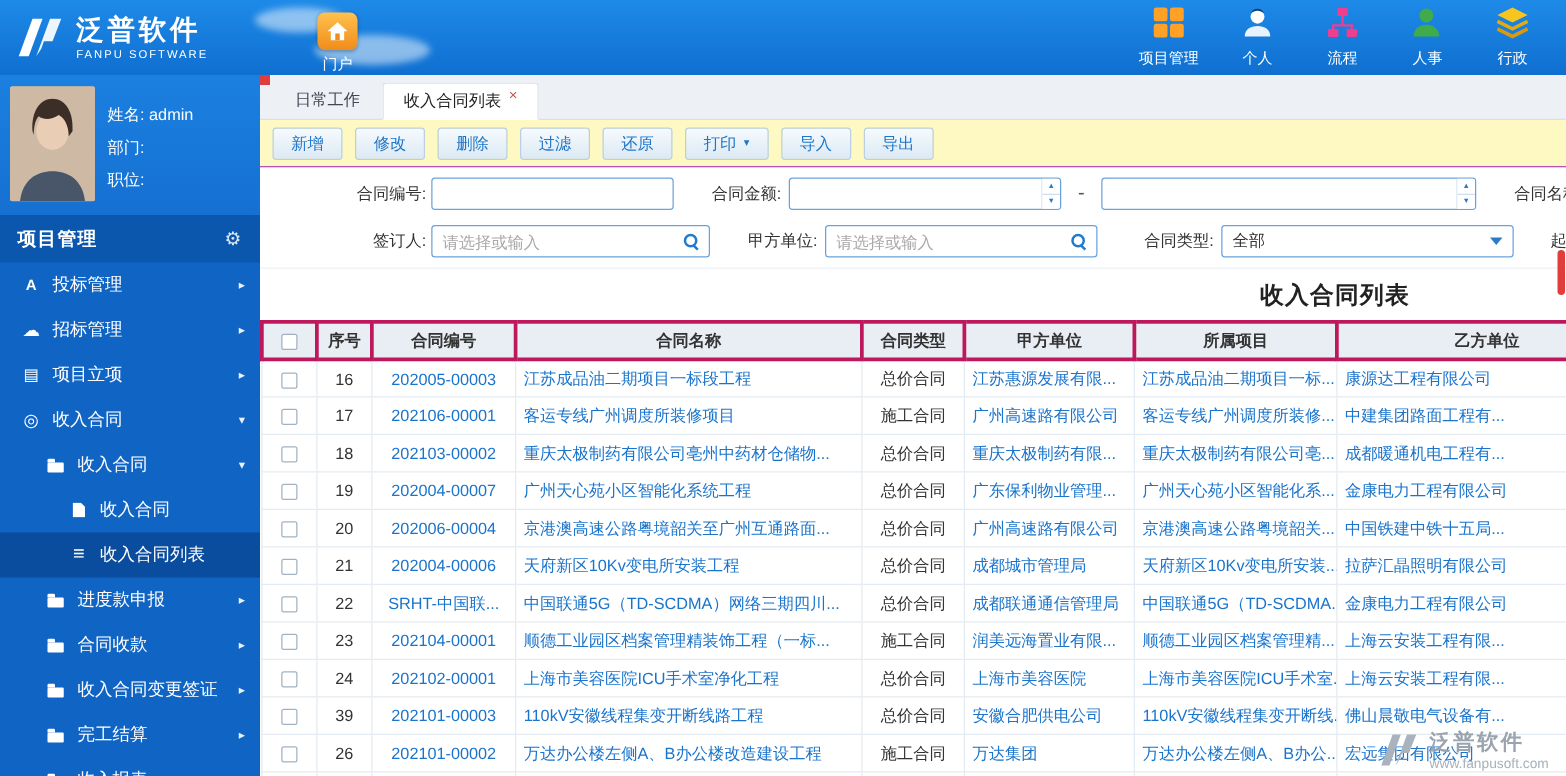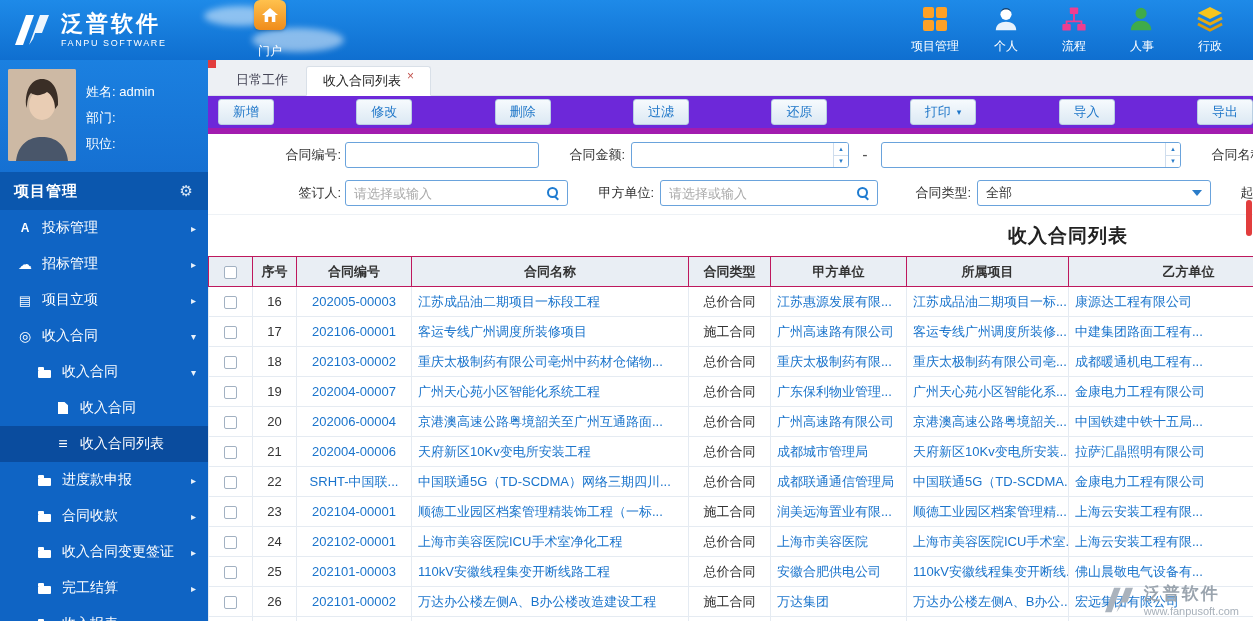--- a/index.html
+++ b/index.html
@@ -7,21 +7,21 @@
     font-family:"Liberation Sans","DejaVu Sans",sans-serif; background:#fff; }
   .app { width:1253px; height:621px; display:flex; flex-direction:column; }
 
   
   .topbar { height:60px; flex:none; display:flex; align-items:stretch; color:#fff;
     background:linear-gradient(180deg,#1e8ae8,#0f6fd0); position:relative; }
   .logo-area { width:208px; flex:none; display:flex; align-items:center; gap:9px; padding-left:12px; }
   .logo-text .cn { font-size:22px; font-weight:700; letter-spacing:3px; line-height:1.05; }
   .logo-text .en { font-size:9px; letter-spacing:1.6px; margin-top:2px; }
   .portal-area { width:124px; position:relative; display:flex; flex-direction:column;
-    align-items:center; justify-content:space-between; gap:3px; cursor:pointer; }
+    align-items:center; justify-content:flex-end; gap:3px; cursor:pointer; }
   .cloud { position:absolute; background:rgba(255,255,255,.5); border-radius:50%; filter:blur(3px); }
   .cloud.c1 { left:-4px; top:6px; width:72px; height:20px; }
   .cloud.c2 { left:44px; top:28px; width:92px; height:24px; }
   .portal-ico { width:32px; height:30px; border-radius:6px; position:relative; z-index:1;
     background:linear-gradient(180deg,#ffc14d,#f08c1b); display:flex; align-items:center;
     justify-content:center; box-shadow:0 1px 3px rgba(0,0,0,.25); }
   .portal-label { font-size:12px; position:relative; z-index:1; }
   .topnav { margin-left:auto; display:flex; align-items:center; gap:26px; padding-right:22px; }
   .nav-item { display:flex; flex-direction:column; align-items:center; gap:2px; cursor:pointer; min-width:42px; }
   .nav-label { font-size:12px; white-space:nowrap; }
@@ -72,22 +72,22 @@
   .red-corner { position:absolute; left:0; top:0; width:8px; height:8px; background:#e23d3d; }
   .tab { height:30px; display:flex; align-items:center; padding:0 16px; font-size:13px;
     color:#445; cursor:pointer; margin-right:2px; white-space:nowrap; }
   .tab.active { background:#fff; border:1px solid #d9e0e8; border-bottom:1px solid #fff;
     border-radius:3px 3px 0 0; margin-bottom:-1px; color:#222; }
   .tab-close { display:none; color:#c2554f; font-size:12px; margin-left:6px;
     position:relative; top:-5px; line-height:1; }
   .tab.closable .tab-close { display:inline-block; }
   .tab-close::before { content:"×"; }
 
-  .toolbar { height:38px; background:#6d28d9; border-bottom:6px solid #a21caf; display:flex;
-    align-items:center; gap:10px; padding-left:10px;justify-content:space-between; }
+  .toolbar { height:38px; background:#fef9c3; border-bottom:1px solid #a21caf; display:flex;
+    align-items:center; gap:10px; padding-left:10px; }
   .btn { height:26px; padding:0 14px; background:linear-gradient(180deg,#f6fafd,#dce9f4);
     border:1px solid #b9cfe3; border-radius:3px; color:#1e76c8; font-size:13px;
     display:flex; align-items:center; cursor:pointer; font-family:inherit; white-space:nowrap; }
   .btn.has-dd::after { content:"▾"; margin-left:6px; font-size:9px; }
 
   .filters { background:#fff; padding:6px 0; border-bottom:1px solid #eef2f6; }
   .frow { height:30px; display:flex; align-items:center;margin-left:45px; }
   .frow + .frow { margin-top:8px; }
   .flabel { font-size:13px; color:#333; text-align:right; flex:none; white-space:nowrap; }
   .inp { height:26px; border:1px solid #6aa3dc; border-radius:3px; padding:0 8px;
@@ -109,21 +109,21 @@
   .sel { position:relative; width:234px; height:26px; border:1px solid #6aa3dc; border-radius:3px;
     display:flex; align-items:center; padding:0 8px; font-size:13px; color:#333; background:#fff;
     cursor:pointer; flex:none; }
   .sel-caret { position:absolute; right:8px; top:50%; margin-top:-3px; width:0; height:0;
     border-left:5px solid transparent; border-right:5px solid transparent; border-top:6px solid #2a7cc9; }
   .dash { width:16px; text-align:center; color:#555; margin:0 8px; flex:none; }
 
   .table-title { font-size:19px; font-weight:700; color:#222; margin:8px 0 7px;
     padding-left:800px; white-space:nowrap; letter-spacing:1px; }
   table.grid { border-collapse:collapse; table-layout:fixed; width:1100px; font-size:13px; }
-  .grid th { background:#e9eef4; border:1px solid #be185d; height:30px; font-weight:700;
+  .grid th { background:#e9eef4; border:3px solid #be185d; height:30px; font-weight:700;
     color:#333; padding:0; text-align:center; white-space:nowrap; overflow:hidden; }
   .grid td { border:1px solid #e5ebf2; height:30px; padding:0 6px; white-space:nowrap;
     overflow:hidden; color:#333; }
   .grid td.c { text-align:center; padding:0 2px; }
   .lnk { color:#1a74cc; text-decoration:none; cursor:pointer; }
   .cbx { display:inline-block; width:13px; height:13px; border:1px solid #a2b1c2;
     border-radius:2px; background:#fff; vertical-align:middle; cursor:pointer; }
 
   .watermark { position:absolute; right:14px; bottom:4px; display:flex; align-items:center;
     gap:8px; pointer-events:none; }
@@ -536,21 +536,21 @@
                 <td class="c"><a class="lnk">202102-00001</a></td>
                 <td><a class="lnk">上海市美容医院ICU手术室净化工程</a></td>
                 <td class="c">总价合同</td>
                 <td><a class="lnk">上海市美容医院</a></td>
                 <td><a class="lnk">上海市美容医院ICU手术室...</a></td>
                 <td><a class="lnk">上海云安装工程有限...</a></td>
               </tr>
 
               <tr>
                 <td class="c"><span class="cbx"></span></td>
-                <td class="c">25</td>
+                <td class="c">39</td>
                 <td class="c"><a class="lnk">202101-00003</a></td>
                 <td><a class="lnk">110kV安徽线程集变开断线路工程</a></td>
                 <td class="c">总价合同</td>
                 <td><a class="lnk">安徽合肥供电公司</a></td>
                 <td><a class="lnk">110kV安徽线程集变开断线...</a></td>
                 <td><a class="lnk">佛山晨敬电气设备有...</a></td>
               </tr>
 
               <tr>
                 <td class="c"><span class="cbx"></span></td>

